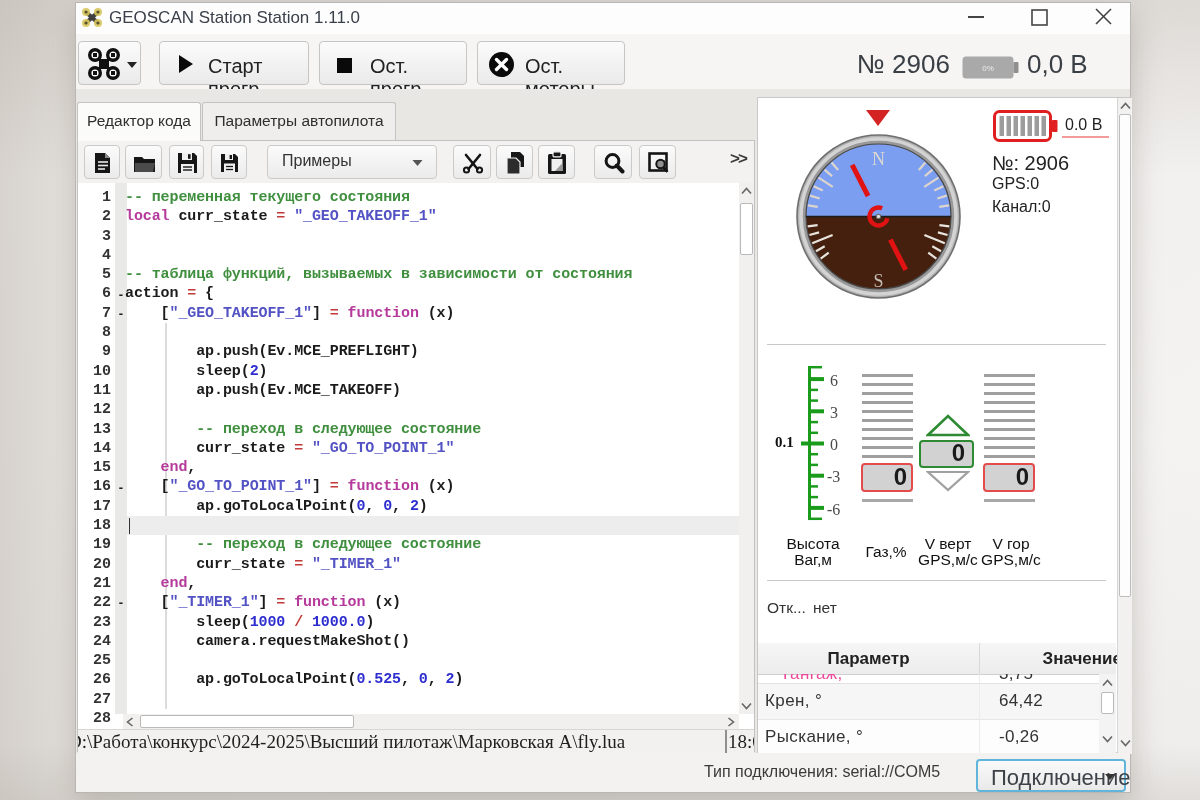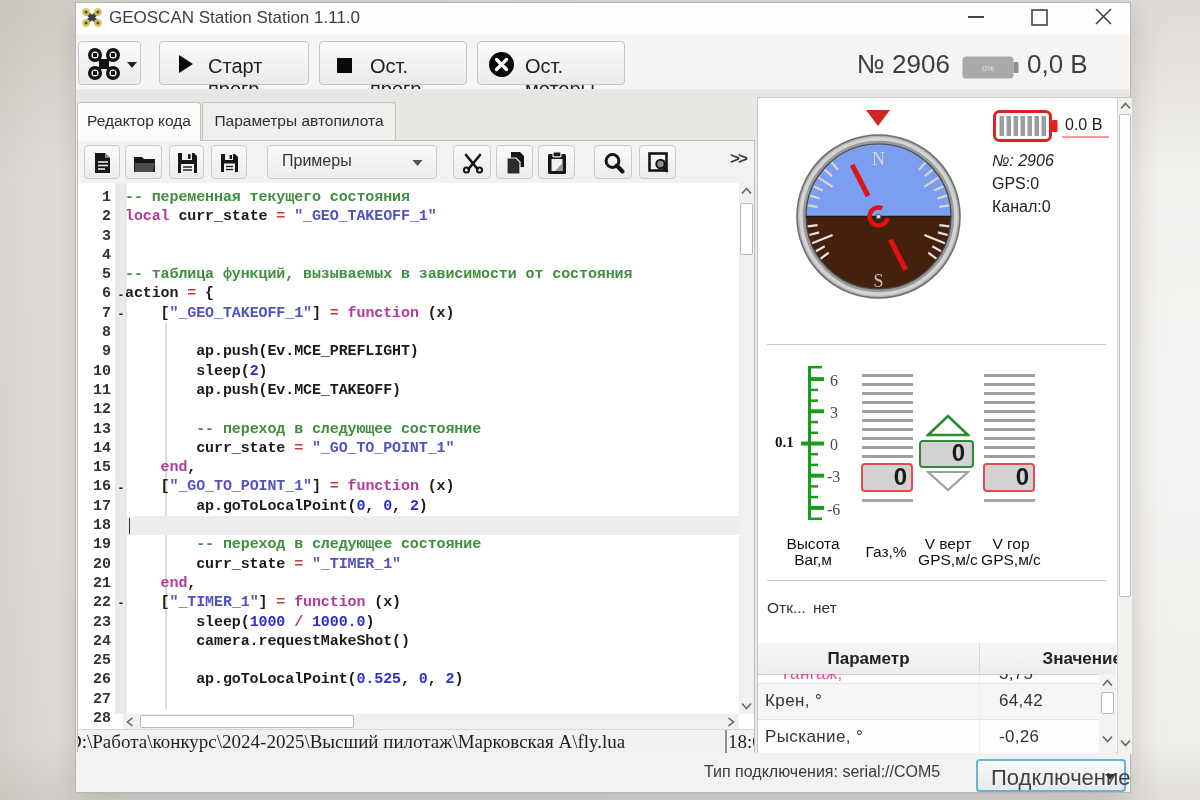--- a/index.html
+++ b/index.html
@@ -394,21 +394,21 @@
         <rect x="20.5" y="6" width="4.5" height="20"></rect>
             <rect x="27.5" y="6" width="4.5" height="20"></rect>
         <rect x="34.5" y="6" width="4.5" height="20"></rect>
             <rect x="41.5" y="6" width="4.5" height="20"></rect>
         <rect x="48.5" y="6" width="4.5" height="20"></rect>
       </g>
       <rect x="59" y="10" width="5.5" height="12" rx="1" fill="#e02020"></rect>
     </svg>
     <div class="abs" style="left:307px;top:18px;font-size:16px;color:#222;">0.0 В</div>
     <div class="abs" style="left:304px;top:38px;width:47px;height:2px;background:#f59a9a;"></div>
-    <div class="abs" style="left:234px;top:54px;font-size:16px;color:#222;font-style:italic;">№: 2906</div>
+    <div class="abs" style="left:234px;top:54px;font-size:20px;color:#222;">№: 2906</div>
     <div class="abs" style="left:234px;top:77px;font-size:16px;color:#222;">GPS:0</div>
     <div class="abs" style="left:234px;top:100px;font-size:16px;color:#222;">Канал:0</div>
     <div class="abs" style="left:9px;top:246px;width:339px;height:1px;background:#c9c9c9;"></div>
 
     <svg class="abs" style="left:14px;top:264px" width="70" height="165" viewBox="0 0 70 165">
       <g stroke="#1b9b1b">
         <line x1="37.5" y1="4" x2="37.5" y2="158" stroke-width="3"></line>
         <line x1="36" y1="5.2" x2="50" y2="5.2" stroke-width="2.5"></line>
         <line x1="36" y1="156.8" x2="50" y2="156.8" stroke-width="2.5"></line>
         <g stroke-width="4">

